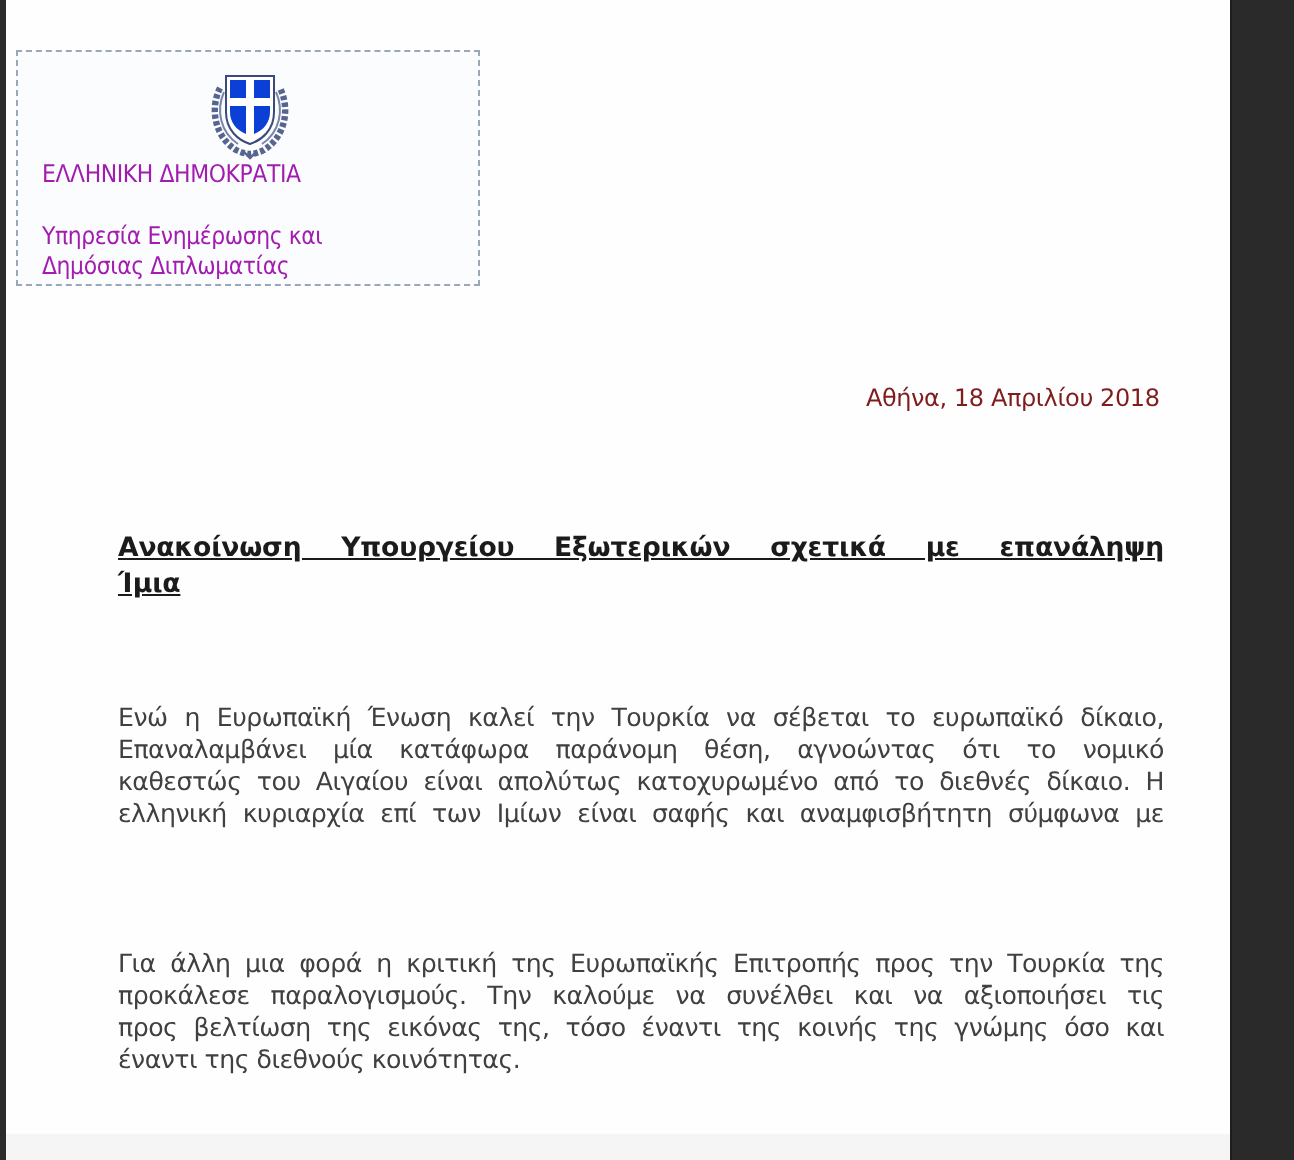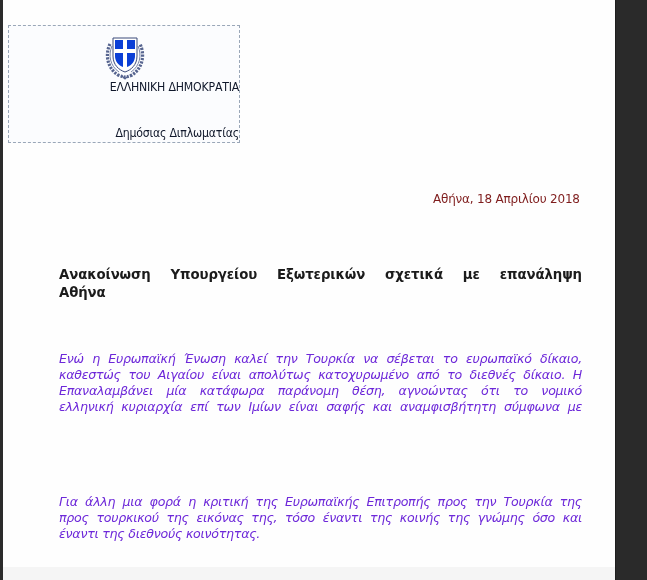--- a/index.html
+++ b/index.html
@@ -21,44 +21,44 @@
     background:#2a2a2a; border-left:1px solid #1e1e1e;
   }
   .letterhead {
     position:absolute; left:5px; top:25px; width:232px; height:118px;
     border:1px dashed #9aa7b8; box-sizing:border-box; background:#fbfcfe;
   }
   .emblem {
     position:absolute; left:93px; top:4px; width:46px; height:50px;
   }
   .lh-line {
-    position:absolute; left:0; width:100%; text-align:right;
-    font-size:12.2px; color:#0f172a; letter-spacing:-0.2px;
+    position:absolute; left:12px; width:100%; text-align:left;
+    font-size:12.2px; color:#a21caf; letter-spacing:-0.2px;
     font-family: "DejaVu Sans Condensed", "DejaVu Sans", sans-serif;
   }
   .date {
     position:absolute; left:430px; top:192px;
     font-size:12px; color:#7f1d1d; letter-spacing:-0.2px;
   }
   .title {
     position:absolute; left:56px; top:266px; width:523px;
     font-size:13.3px; font-weight:bold; color:#1b1b1b;
-    line-height:18px;
+    text-decoration:underline; line-height:18px;
     text-align:justify; letter-spacing:-0.1px;
   }
   .title .line { display:block; text-align:justify; text-align-last:justify; white-space:nowrap; }
   .title .line.last { text-align-last:left; }
   .para {
     position:absolute; left:56px; width:523px;
-    font-size:12.6px; color:#6d28d9; line-height:16px; letter-spacing:-0.25px;font-style:italic;
+    font-size:12.6px; color:#404040; line-height:16px; letter-spacing:-0.25px;
   }
   .para .line { display:block; text-align:justify; text-align-last:justify; white-space:nowrap; }
   .para .line.last { text-align-last:left; }
   .p1 { top:351px; }
-  .p2 { top:494px; }
+  .p2 { top:474px; }
 </style>
 </head>
 <body>
 
 <div class="page">
 
   <div class="letterhead">
     <svg class="emblem" viewBox="0 0 46 50">
 
       <path d="M8 14 C3 24 5 38 16 45 C20 47 23 47 23 47 C23 47 26 47 30 45 C41 38 43 24 38 14" fill="none" stroke="#56648f" stroke-width="3.2" stroke-dasharray="2.2 1.2"></path>
@@ -66,39 +66,41 @@
       <path d="M36 16 C40 25 38 36 29 42" fill="none" stroke="#7a86a8" stroke-width="1"></path>
       <path d="M20 46 L23 49 L26 46" fill="none" stroke="#56648f" stroke-width="1.2"></path>
 
       <path d="M11 8 L35 8 L35 26 C35 35 29 40 23 42 C17 40 11 35 11 26 Z" fill="#ffffff" stroke="#3a4a7a" stroke-width="1"></path>
       <rect x="13" y="10" width="8" height="9" fill="#0b3fd6"></rect>
       <rect x="25" y="10" width="8" height="9" fill="#0b3fd6"></rect>
       <path d="M13 23 L21 23 L21 37 C16 35 13 31 13 26 Z" fill="#0b3fd6"></path>
       <path d="M25 23 L33 23 L33 26 C33 31 30 35 25 37 Z" fill="#0b3fd6"></path>
     </svg>
     <div class="lh-line" style="top:54px">ΕΛΛΗΝΙΚΗ ΔΗΜΟΚΡΑΤΙΑ</div>
+    <div class="lh-line" style="top:85px">Υπηρεσία Ενημέρωσης και</div>
     <div class="lh-line" style="top:100px">Δημόσιας Διπλωματίας</div>
   </div>
 
   <div class="date">Αθήνα, 18 Απριλίου 2018</div>
 
   <div class="title">
     <span class="line">Ανακοίνωση Υπουργείου Εξωτερικών σχετικά με επανάληψη</span>
-    <span class="line last">Αθήνα</span>
+    <span class="line last">Ίμια</span>
   </div>
 
   <div class="para p1">
     <span class="line">Ενώ η Ευρωπαϊκή Ένωση καλεί την Τουρκία να σέβεται το ευρωπαϊκό δίκαιο,</span>
+    <span class="line">Επαναλαμβάνει μία κατάφωρα παράνομη θέση, αγνοώντας ότι το νομικό</span>
     <span class="line">καθεστώς του Αιγαίου είναι απολύτως κατοχυρωμένο από το διεθνές δίκαιο. Η</span>
-    <span class="line">Επαναλαμβάνει μία κατάφωρα παράνομη θέση, αγνοώντας ότι το νομικό</span>
     <span class="line">ελληνική κυριαρχία  επί των Ιμίων είναι σαφής και αναμφισβήτητη σύμφωνα με</span>
   </div>
 
   <div class="para p2">
     <span class="line">Για άλλη μια φορά η κριτική της Ευρωπαϊκής Επιτροπής προς την Τουρκία της</span>
-    <span class="line">προς τουρκικού της εικόνας της, τόσο έναντι της κοινής της γνώμης όσο και</span>
+    <span class="line">προκάλεσε παραλογισμούς. Την καλούμε να συνέλθει και να αξιοποιήσει τις</span>
+    <span class="line">προς βελτίωση της εικόνας της, τόσο έναντι της κοινής της γνώμης όσο και</span>
     <span class="line last">έναντι της διεθνούς κοινότητας.</span>
   </div>
 
   <div class="page-bottom-shade"></div>
 </div>
 
 <div class="right-gutter"></div>
 
 </body></html>

